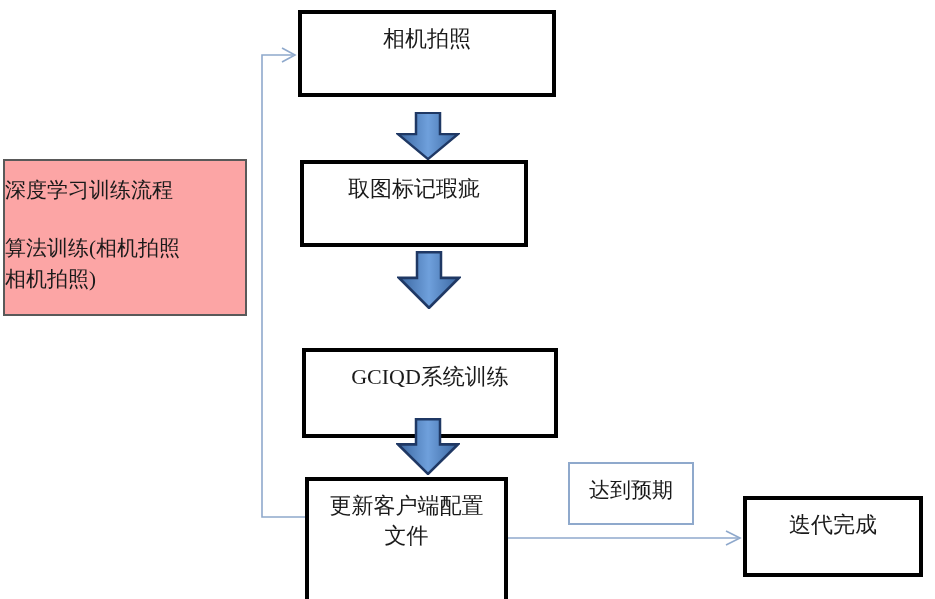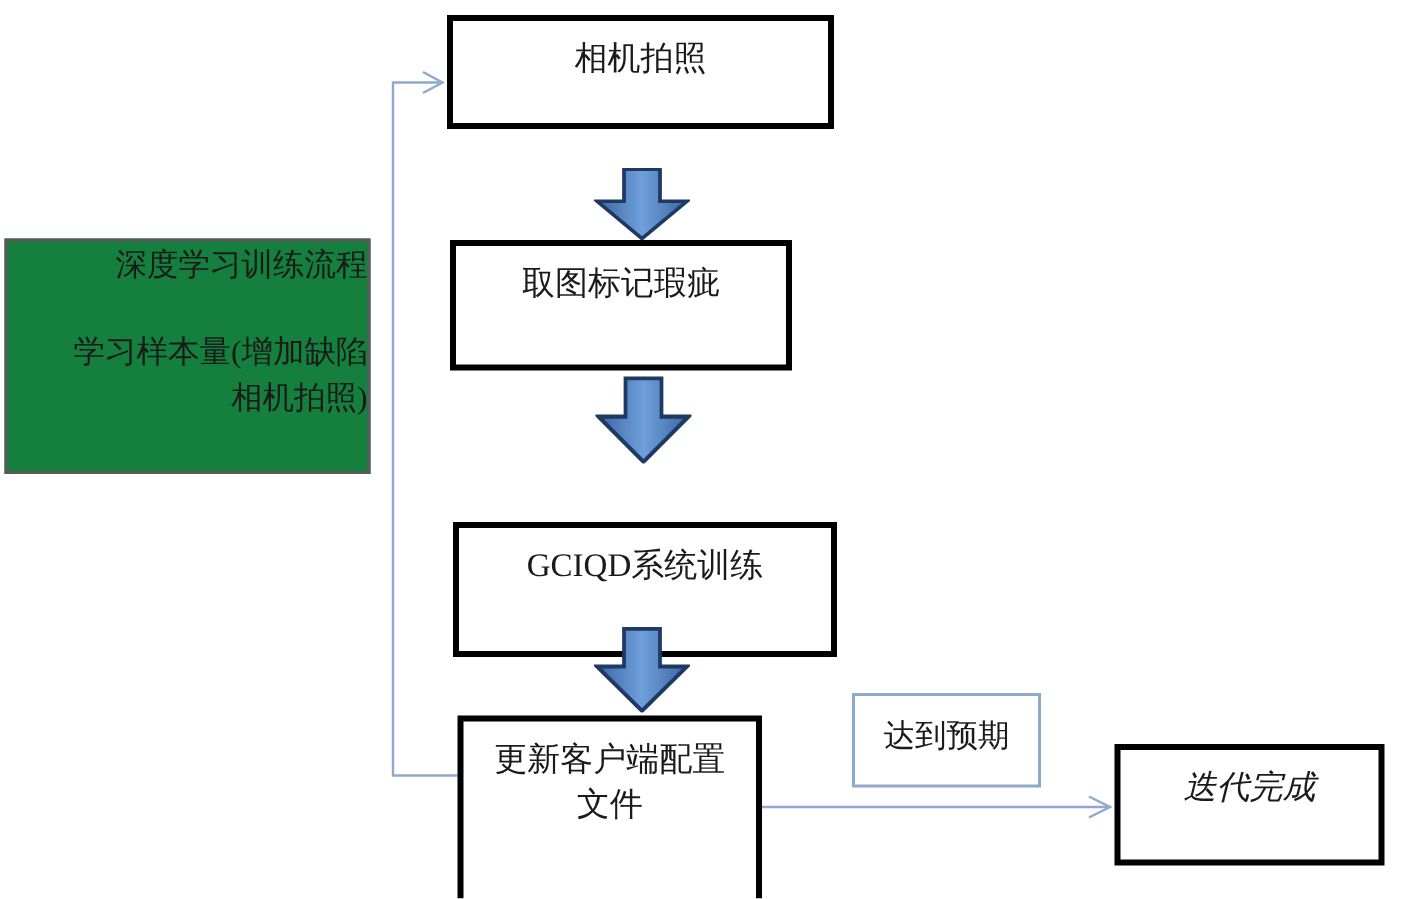--- a/index.html
+++ b/index.html
@@ -15,35 +15,36 @@
   .node {
     position: absolute;
     box-sizing: border-box;
     border: 4px solid #000000;
     background: #ffffff;
     text-align: center;
     font-size: 22px;
     line-height: 1.35;
     padding-top: 10px;
   }
-  .node-camera        { left: 298px; top: 10px;  width: 258px; height: 76px;  }
+  .node-camera        { left: 298px; top: 10px;  width: 258px; height: 87px;  }
   .node-mark-defects  { left: 300px; top: 160px; width: 228px; height: 87px;  }
   .node-gciqd         { left: 302px; top: 312px; width: 256px; height: 90px; margin-top: 36px;  }
   .node-update-config { left: 305px; top: 477px; width: 203px; height: 137px; }
-  .node-iteration     { left: 743px; top: 496px; width: 180px; height: 81px; font-style: italic;  }
+  .node-iteration     { left: 743px; top: 496px; width: 180px; height: 81px;  }
 
   .note-box {
     position: absolute;
     left: 3px; top: 159px; width: 244px; height: 157px;
     box-sizing: border-box;
     border: 2px solid #595959;
-    background: #15803d;
-    text-align: right;
+    background: #fca5a5;
+    text-align: left;
     font-size: 21px;
     line-height: 31px;
+    padding-top: 14px;
   }
   .note-spacer { height: 27px; }
 
   .edge-label-box {
     position: absolute;
     left: 568px; top: 462px; width: 126px; height: 63px;
     box-sizing: border-box;
     border: 2px solid #8fa9cc;
     background: #ffffff;
     text-align: center;
@@ -71,21 +72,21 @@
     </g>
     <g>
       <line x1="508" y1="538" x2="738" y2="538" stroke-width="1.6" stroke="#8fa9cc"></line>
       <polyline points="726,531 740,538 726,545" fill="none" stroke-width="1.6" stroke="#8fa9cc"></polyline>
     </g>
   </svg>
 
   <div class="note-box">
     <div>深度学习训练流程</div>
     <div class="note-spacer"></div>
-    <div>学习样本量(增加缺陷</div>
+    <div>算法训练(相机拍照</div>
     <div>相机拍照)</div>
   </div>
 
   <div class="node node-camera">
     <span>相机拍照</span>
   </div>
 
   <div class="node node-mark-defects">
     <span>取图标记瑕疵</span>
   </div>

